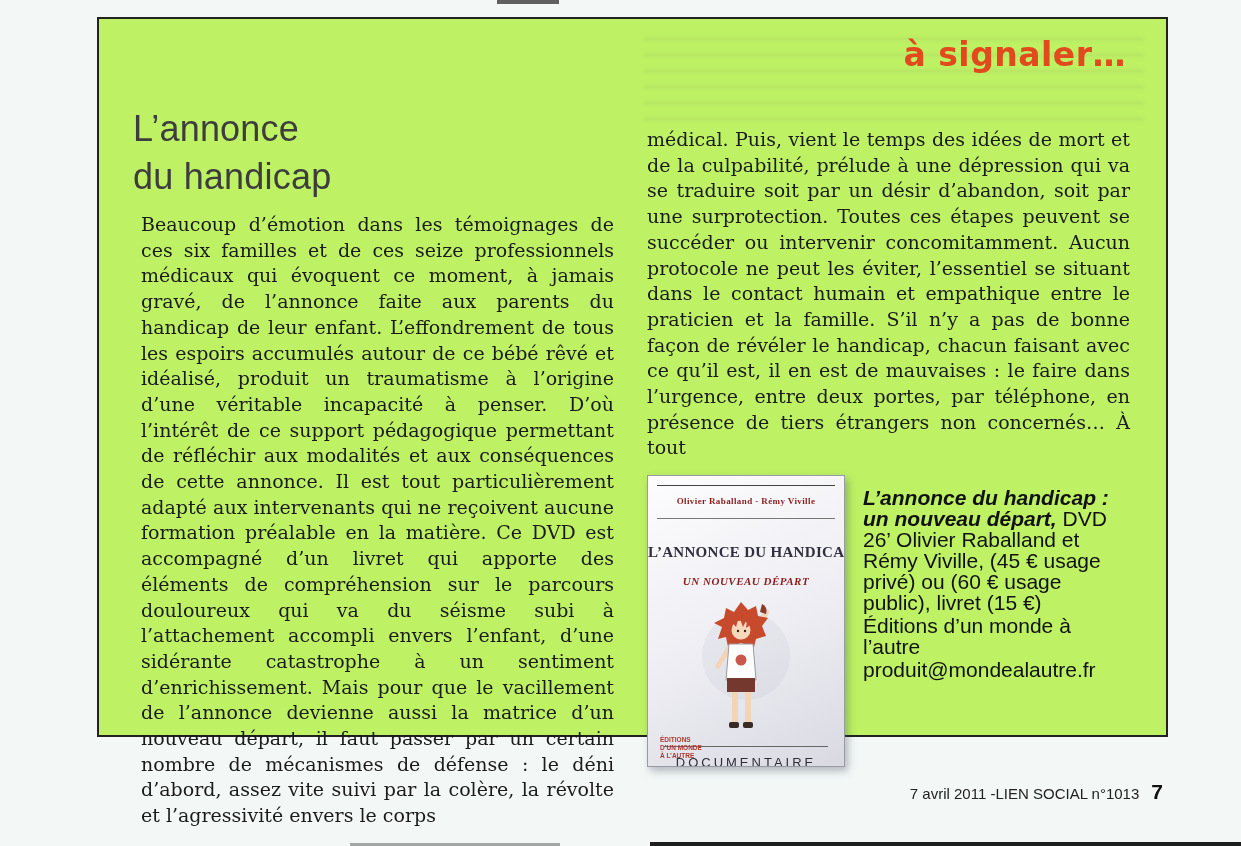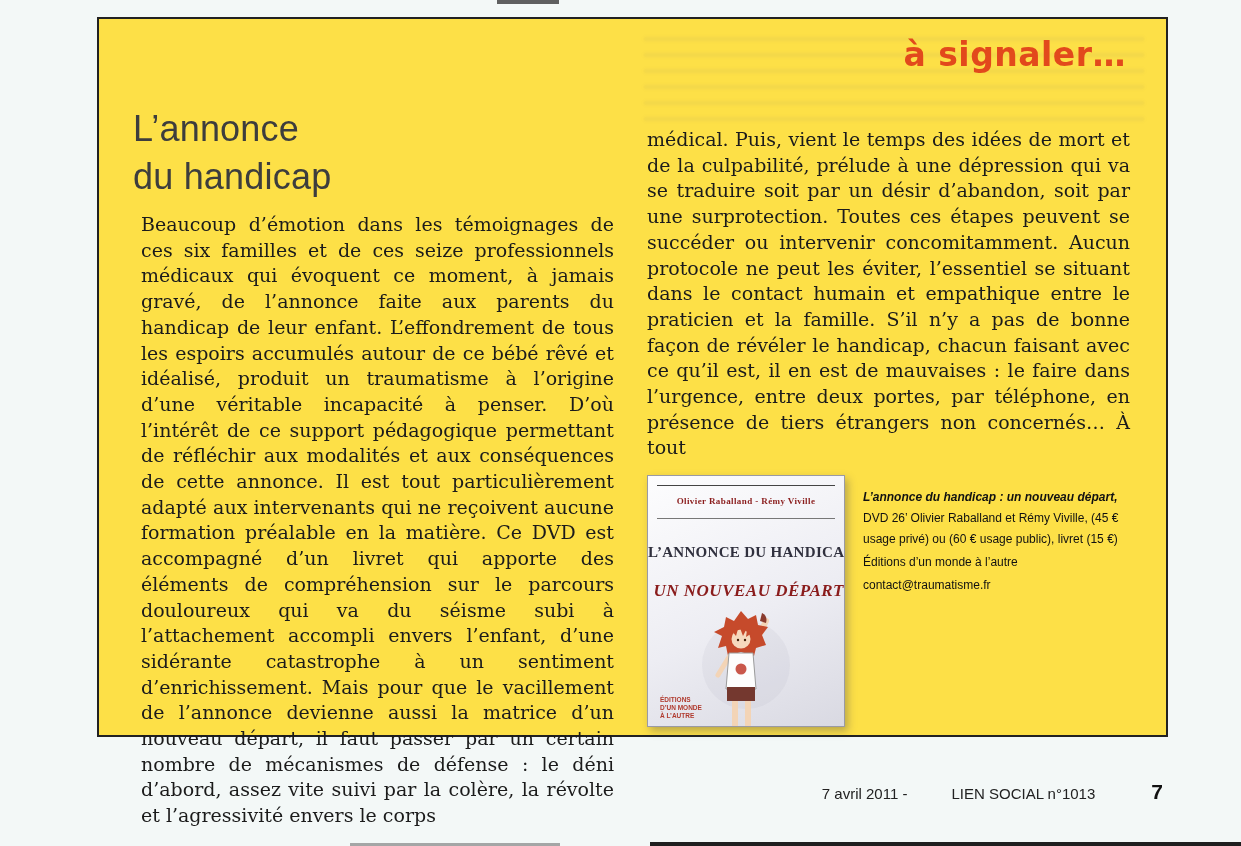--- a/index.html
+++ b/index.html
@@ -9,21 +9,21 @@
     background:#f3f8f7;
     overflow:hidden;
     font-family:"DejaVu Serif", serif;
     color:#1b1b1b;
   }
   .frame{
     position:absolute;left:97px;top:17px;
     width:1071px;height:720px;
     box-sizing:border-box;
     border:2px solid #222222;
-    background:#fde047;
+    background:#bef264;
   }
   
   .ghost-showthrough{
     position:absolute;left:545px;top:18px;width:500px;height:95px;
     background:repeating-linear-gradient(180deg, rgba(110,110,110,0.08) 0 4px, transparent 4px 16px);
     filter:blur(1.5px);
     pointer-events:none;
   }
   .section-label{
     position:absolute;top:16px;right:40px;
@@ -53,21 +53,21 @@
   .col-right{left:548px;top:108px;width:483px;}
   .col-right .para-top{margin:0 0 14px 0;}
 
   .dvd-wrap{
     float:left;
     width:198px;
     margin:0 18px 10px 0;
   }
   .dvd-cover{
     box-sizing:border-box;
-    width:198px;height:252px;
+    width:198px;height:292px;
     background:linear-gradient(155deg,#fdfdfe 0%,#ededf3 55%,#d9d9e2 100%);
     border:1px solid #9a9aa4;
     box-shadow:3px 4px 8px rgba(60,60,85,0.35);
     position:relative;
     overflow:hidden;
   }
   .cover-authors{
     margin:9px 9px 0 9px;
     padding:3px 0;
     border-top:1.5px solid #444;
@@ -79,24 +79,24 @@
     white-space:nowrap;
   }
   .cover-title{
     margin-top:21px;
     font-family:"Liberation Serif", serif;
     font-weight:bold;font-size:15px;
     color:#30303e;text-align:left;letter-spacing:0.3px;
     white-space:nowrap;
   }
   .cover-subtitle{
-    margin-top:12px;
+    margin-top:3px;
     font-family:"Liberation Serif", serif;
     font-weight:bold;font-style:italic;
-    font-size:17px;color:#8a1c1c;text-align:right;letter-spacing:0.5px;
+    font-size:11px;color:#8a1c1c;text-align:center;letter-spacing:0.5px;
   }
   .cover-art{
     height:152px;
     display:flex;justify-content:center;align-items:center;
   }
   .cover-genre{
     margin:0 16px;
     padding:3px 0 2px 0;
     border-top:1px solid #666;border-bottom:1px solid #666;
     font-family:"Liberation Sans", sans-serif;
@@ -106,31 +106,31 @@
   .cover-publisher{
     position:absolute;left:12px;bottom:6px;
     font-family:"Liberation Sans", sans-serif;
     font-weight:bold;
     font-size:6.5px;line-height:8px;
     color:#b03a2e;
     white-space:pre-line;
   }
   .caption{
     font-family:"Liberation Sans", sans-serif;
-    font-size:12px;line-height:21px;
+    font-size:21px;line-height:21px;
     text-align:left;color:#111;
     margin-top:26px;
   }
   .caption p{margin:0 0 2px 0;}
   .caption-lead{font-weight:bold;font-style:italic;}
   .footer{
     position:absolute;top:780px;right:78px;
     font-family:"Liberation Sans", sans-serif;
     font-size:15px;color:#222;
-    display:flex;align-items:baseline;gap:44px;
+    display:flex;align-items:baseline;
   }
   .footer .issue{font-weight:normal;}
   .footer .pagenum{font-weight:bold;font-size:21px;margin-left:12px;color:#111;}
   
   .artifact{position:absolute;pointer-events:none;}
   .artifact-top{left:497px;top:0;width:62px;height:4px;background:#3a3a3a;opacity:.8;}
   .artifact-bottom-right{left:650px;bottom:0;width:591px;height:4px;background:#1f1f1f;}
   .artifact-bottom-mid{left:350px;bottom:0;width:210px;height:3px;background:#6f6f6f;opacity:.6;}
 </style>
 </head>
@@ -193,21 +193,21 @@
           <div class="cover-publisher">ÉDITIONS
 D’UN MONDE
 À L’AUTRE</div>
         </div>
       </div>
 
 
       <div class="caption">
         <p class="caption-main"><span class="caption-lead">L’annonce du handicap : un nouveau départ,</span><span> DVD 26’ Olivier Raballand et Rémy Viville, (45 € usage privé) ou (60 € usage public), livret (15 €)</span></p>
         <p>Éditions d’un monde à l’autre</p>
-        <p>contact@traumatisme.fr</p>
+        <p>produit@mondealautre.fr</p>
       </div>
     </div>
 
   </div>
 
   <div class="footer">
     <span>7 avril 2011 - </span>
     <span class="issue">LIEN SOCIAL n°1013</span>
     <span class="pagenum">7</span>
   </div>

